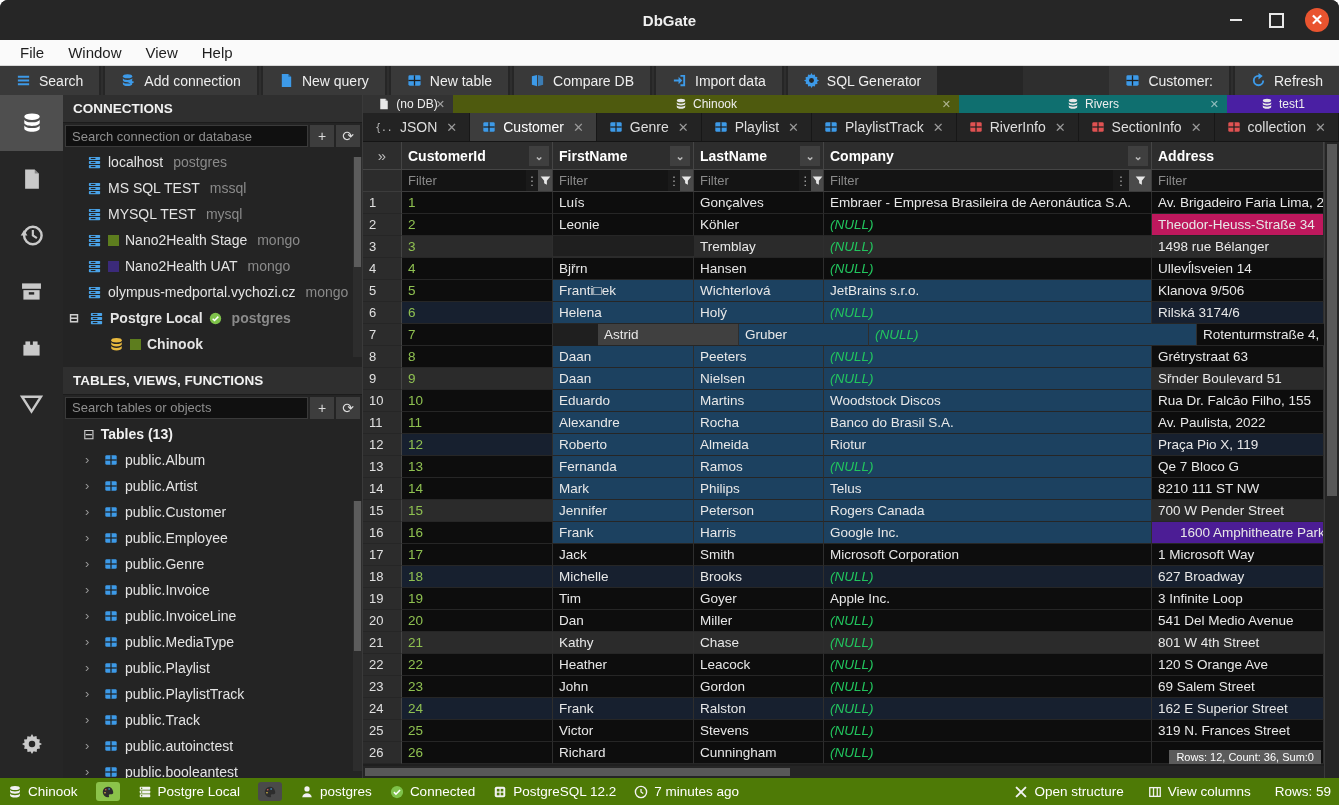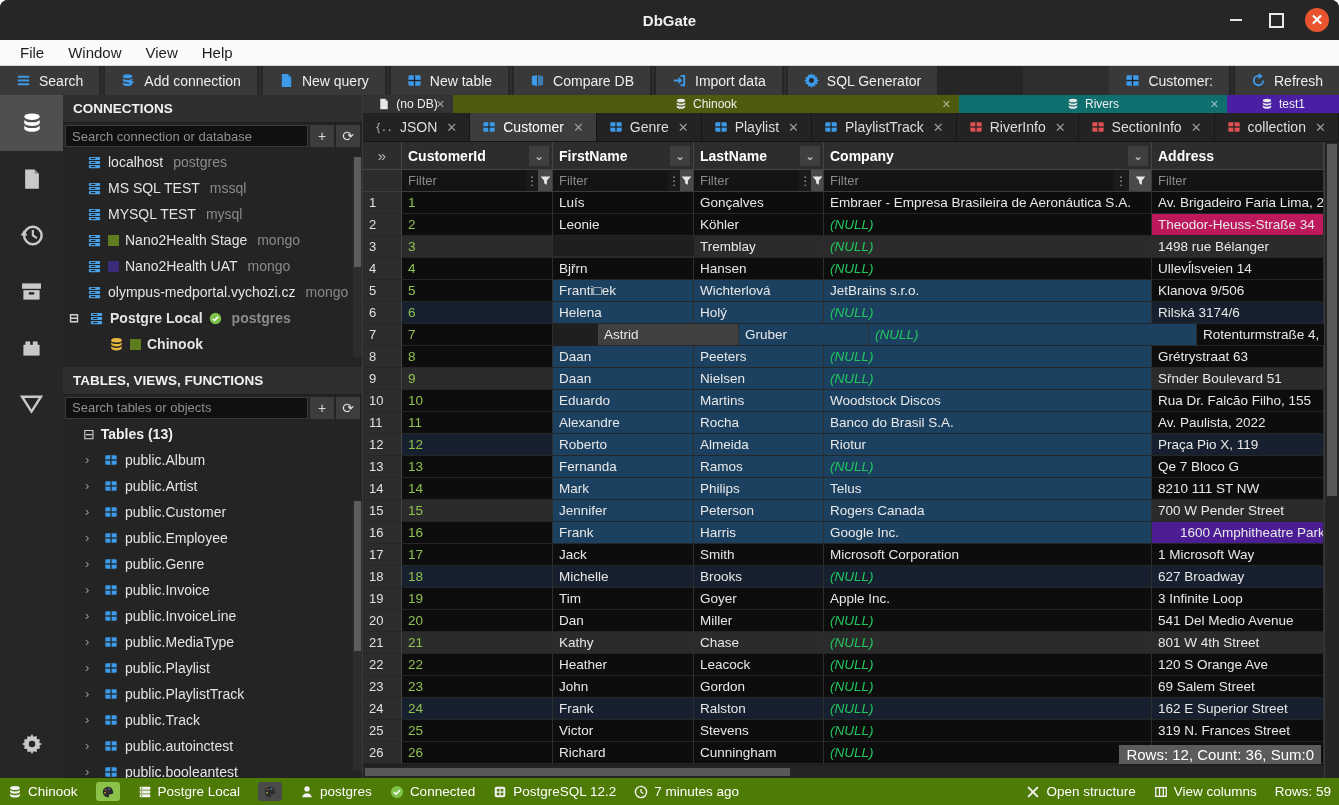--- a/index.html
+++ b/index.html
@@ -77,30 +77,30 @@
   .gf-cell { height:22px; background:#1a1a1a; border-right:1px solid #3c3c3c; border-bottom:1px solid #3c3c3c; display:flex; align-items:stretch; }
   .gf-cell input { flex:1 1 auto; min-width:0; background:#141414; border:none; color:#ccc; font-size:13px; padding:0 6px; font-family:"Liberation Sans",sans-serif; }
   .gf-cell input::placeholder { color:#8a8a8a; }
   .gf-kebab { width:16px; display:flex; align-items:center; justify-content:center; color:#aaa; font-size:12px; }
   .gf-funnel { width:22px; background:#4a4a4a; display:flex; align-items:center; justify-content:center; }
   .g-row { height:22px; }
   .g-cell { height:22px; border-right:1px solid #2e2e2e; border-bottom:1px solid #262626; color:#e8e8e8; font-size:13.5px; display:flex; align-items:center; padding:0 6px; white-space:nowrap; overflow:hidden; background:#0d0d0d; }
   .g-cell.rownum { background:#2c2c2c; color:#e0e0e0; border-right:1px solid #454545; font-size:13px; }
   .g-cell.idcol { color:#8fc151; }
   .g-cell .null { color:#22c55e; font-style:italic; }
-  .stats-overlay { position:absolute; right:18px; bottom:14px; background:#5b5b5b; color:#fff; font-size:15px; padding:1px 7px; z-index:5; }
+  .stats-overlay { position:absolute; right:18px; bottom:14px; background:#5b5b5b; color:#fff; font-size:11px; padding:1px 7px; z-index:5; }
   .grid-vscroll { width:15px; background:#252525; border-left:1px solid #3a3a3a; position:relative; flex:0 0 auto; }
   .grid-vscroll .thumb { position:absolute; left:2px; right:2px; top:2px; height:352px; background:#585858; }
   .grid-hscroll { height:12px; background:#252525; position:relative; flex:0 0 auto; }
   .grid-hscroll .thumb { position:absolute; top:2px; bottom:2px; left:2px; width:425px; background:#585858; }
 
   
   .statusbar { height:27px; background:#4e7a06; display:flex; align-items:center; padding:0 8px; gap:18px; color:#fff; font-size:13.5px; flex:0 0 auto; }
   .sb-item { display:flex; align-items:center; gap:6px; white-space:nowrap; }
-  .sb-right { margin-left:auto; display:flex; gap:18px; }
+  .sb-right { margin-left:auto; display:flex; gap:24px; }
   .sb-tile { width:24px; height:19px; border-radius:3px; display:flex; align-items:center; justify-content:center; }
 
   .ic svg, .icon-holder svg { display:block; }
 </style>
 </head>
 <body>
 
 <div id="window">
 
   <div class="titlebar">

